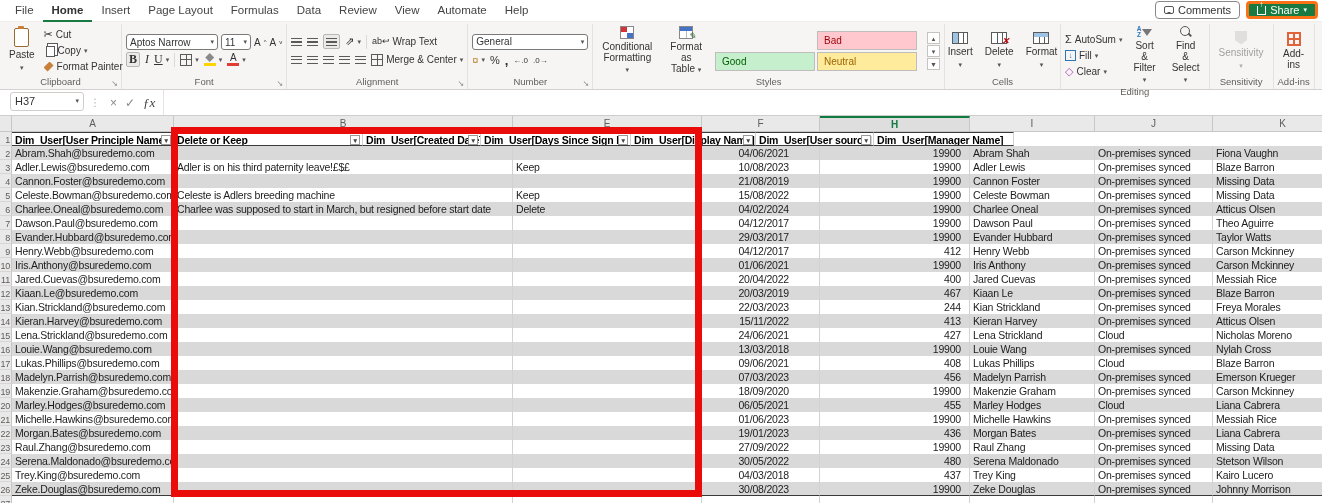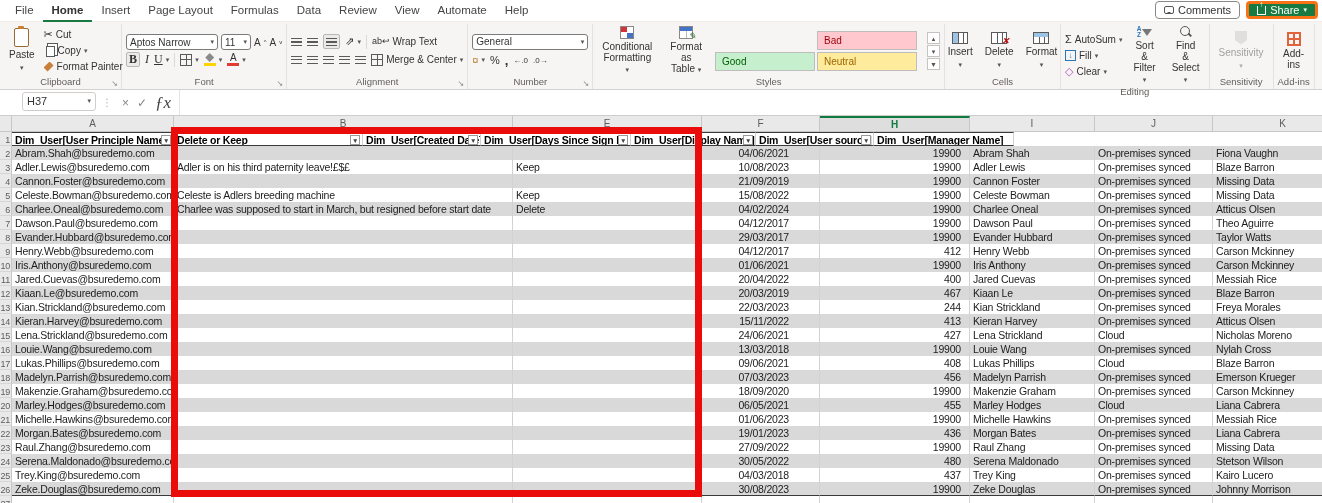--- a/index.html
+++ b/index.html
@@ -71,27 +71,27 @@
   .ic-funnel{width:0;height:0;border-left:5px solid transparent;border-right:5px solid transparent;border-top:7px solid #777;display:inline-block;}
   .ic-mag{width:12px;height:12px;position:relative;display:inline-block;}
   .ic-mag::before{content:"";position:absolute;left:0;top:0;width:8px;height:8px;border:1.5px solid #555;border-radius:50%;}
   .ic-mag::after{content:"";position:absolute;left:8px;top:8px;width:4px;height:1.5px;background:#555;transform:rotate(45deg);}
   .ic-sens{width:12px;height:14px;background:#c8c6c4;clip-path:polygon(0 0,100% 0,100% 70%,50% 100%,0 70%);display:inline-block;}
   .ic-addins{width:14px;height:14px;border:2px solid #e0633c;background:linear-gradient(#e0633c,#e0633c) center/100% 2px no-repeat,linear-gradient(90deg,#e0633c,#e0633c) center/2px 100% no-repeat;display:inline-block;}
   .grayed{opacity:.45;}
 
   
   .fbar{height:26px;display:flex;align-items:stretch;background:#fff;border-bottom:1px solid #cfcdcb;}
-  .namebox{width:88px;display:flex;align-items:center;font-size:11px;padding:3px 4px 6px 10px;margin-left:12px;}
+  .namebox{width:88px;display:flex;align-items:center;font-size:11px;padding:3px 4px 6px 10px;}
   .namebox .nb-in{flex:1;border:1px solid #d0cecc;border-radius:3px;height:19px;display:flex;align-items:center;padding:0 4px;background:#fff;}
   .namebox .chev{margin-left:auto;color:#555;}
   .fdots{display:flex;align-items:center;color:#aaa;font-size:10px;padding:0 2px;}
   .fbtns{display:flex;align-items:center;gap:8px;padding:0 8px;border-right:1px solid #e6e4e2;}
   .fbtns span{font-size:12px;color:#888;}
-  .fbtns .fx{font-style:italic;font-family:"Liberation Serif",serif;color:#444;font-size:17px;}
+  .fbtns .fx{font-style:italic;font-family:"Liberation Serif",serif;color:#444;font-size:13px;}
   .finput{flex:1;background:#fff;}
 
   
   .grid{position:relative;background:#fff;}
   .letters{height:16px;display:flex;background:#e9e9e9;border-bottom:1px solid #c9c7c5;font-size:10px;color:#5f5d5b;}
   .letters .lc{border-right:1px solid #c9c7c5;text-align:center;line-height:15px;flex:none;}
   .letters .lc.sel{color:#0f7b40;font-weight:bold;background:#dedede;border-top:2px solid #0f7b40;line-height:13px;}
   .w-rn{width:12px;}
   .w-upn{width:162px;}
   .w-comment{width:339px;}
@@ -489,21 +489,21 @@
     <span class="c w-source">On-premises synced</span>
     <span class="c w-manager">Blaze Barron</span>
   </div>
         <div class="r banded">
     <span class="rn">
             <b>4</b>
           </span>
     <span class="c w-upn">Cannon.Foster@bsuredemo.com</span>
     <span class="c w-comment"></span>
     <span class="c w-decision"></span>
-    <span class="c w-created num created">21/09/2019</span>
+    <span class="c w-created num created">21/08/2019</span>
     <span class="c w-days num days">19900</span>
     <span class="c w-display">Cannon Foster</span>
     <span class="c w-source">On-premises synced</span>
     <span class="c w-manager">Missing Data</span>
   </div>
         <div class="r">
     <span class="rn">
             <b>5</b>
           </span>
     <span class="c w-upn">Celeste.Bowman@bsuredemo.com</span>

